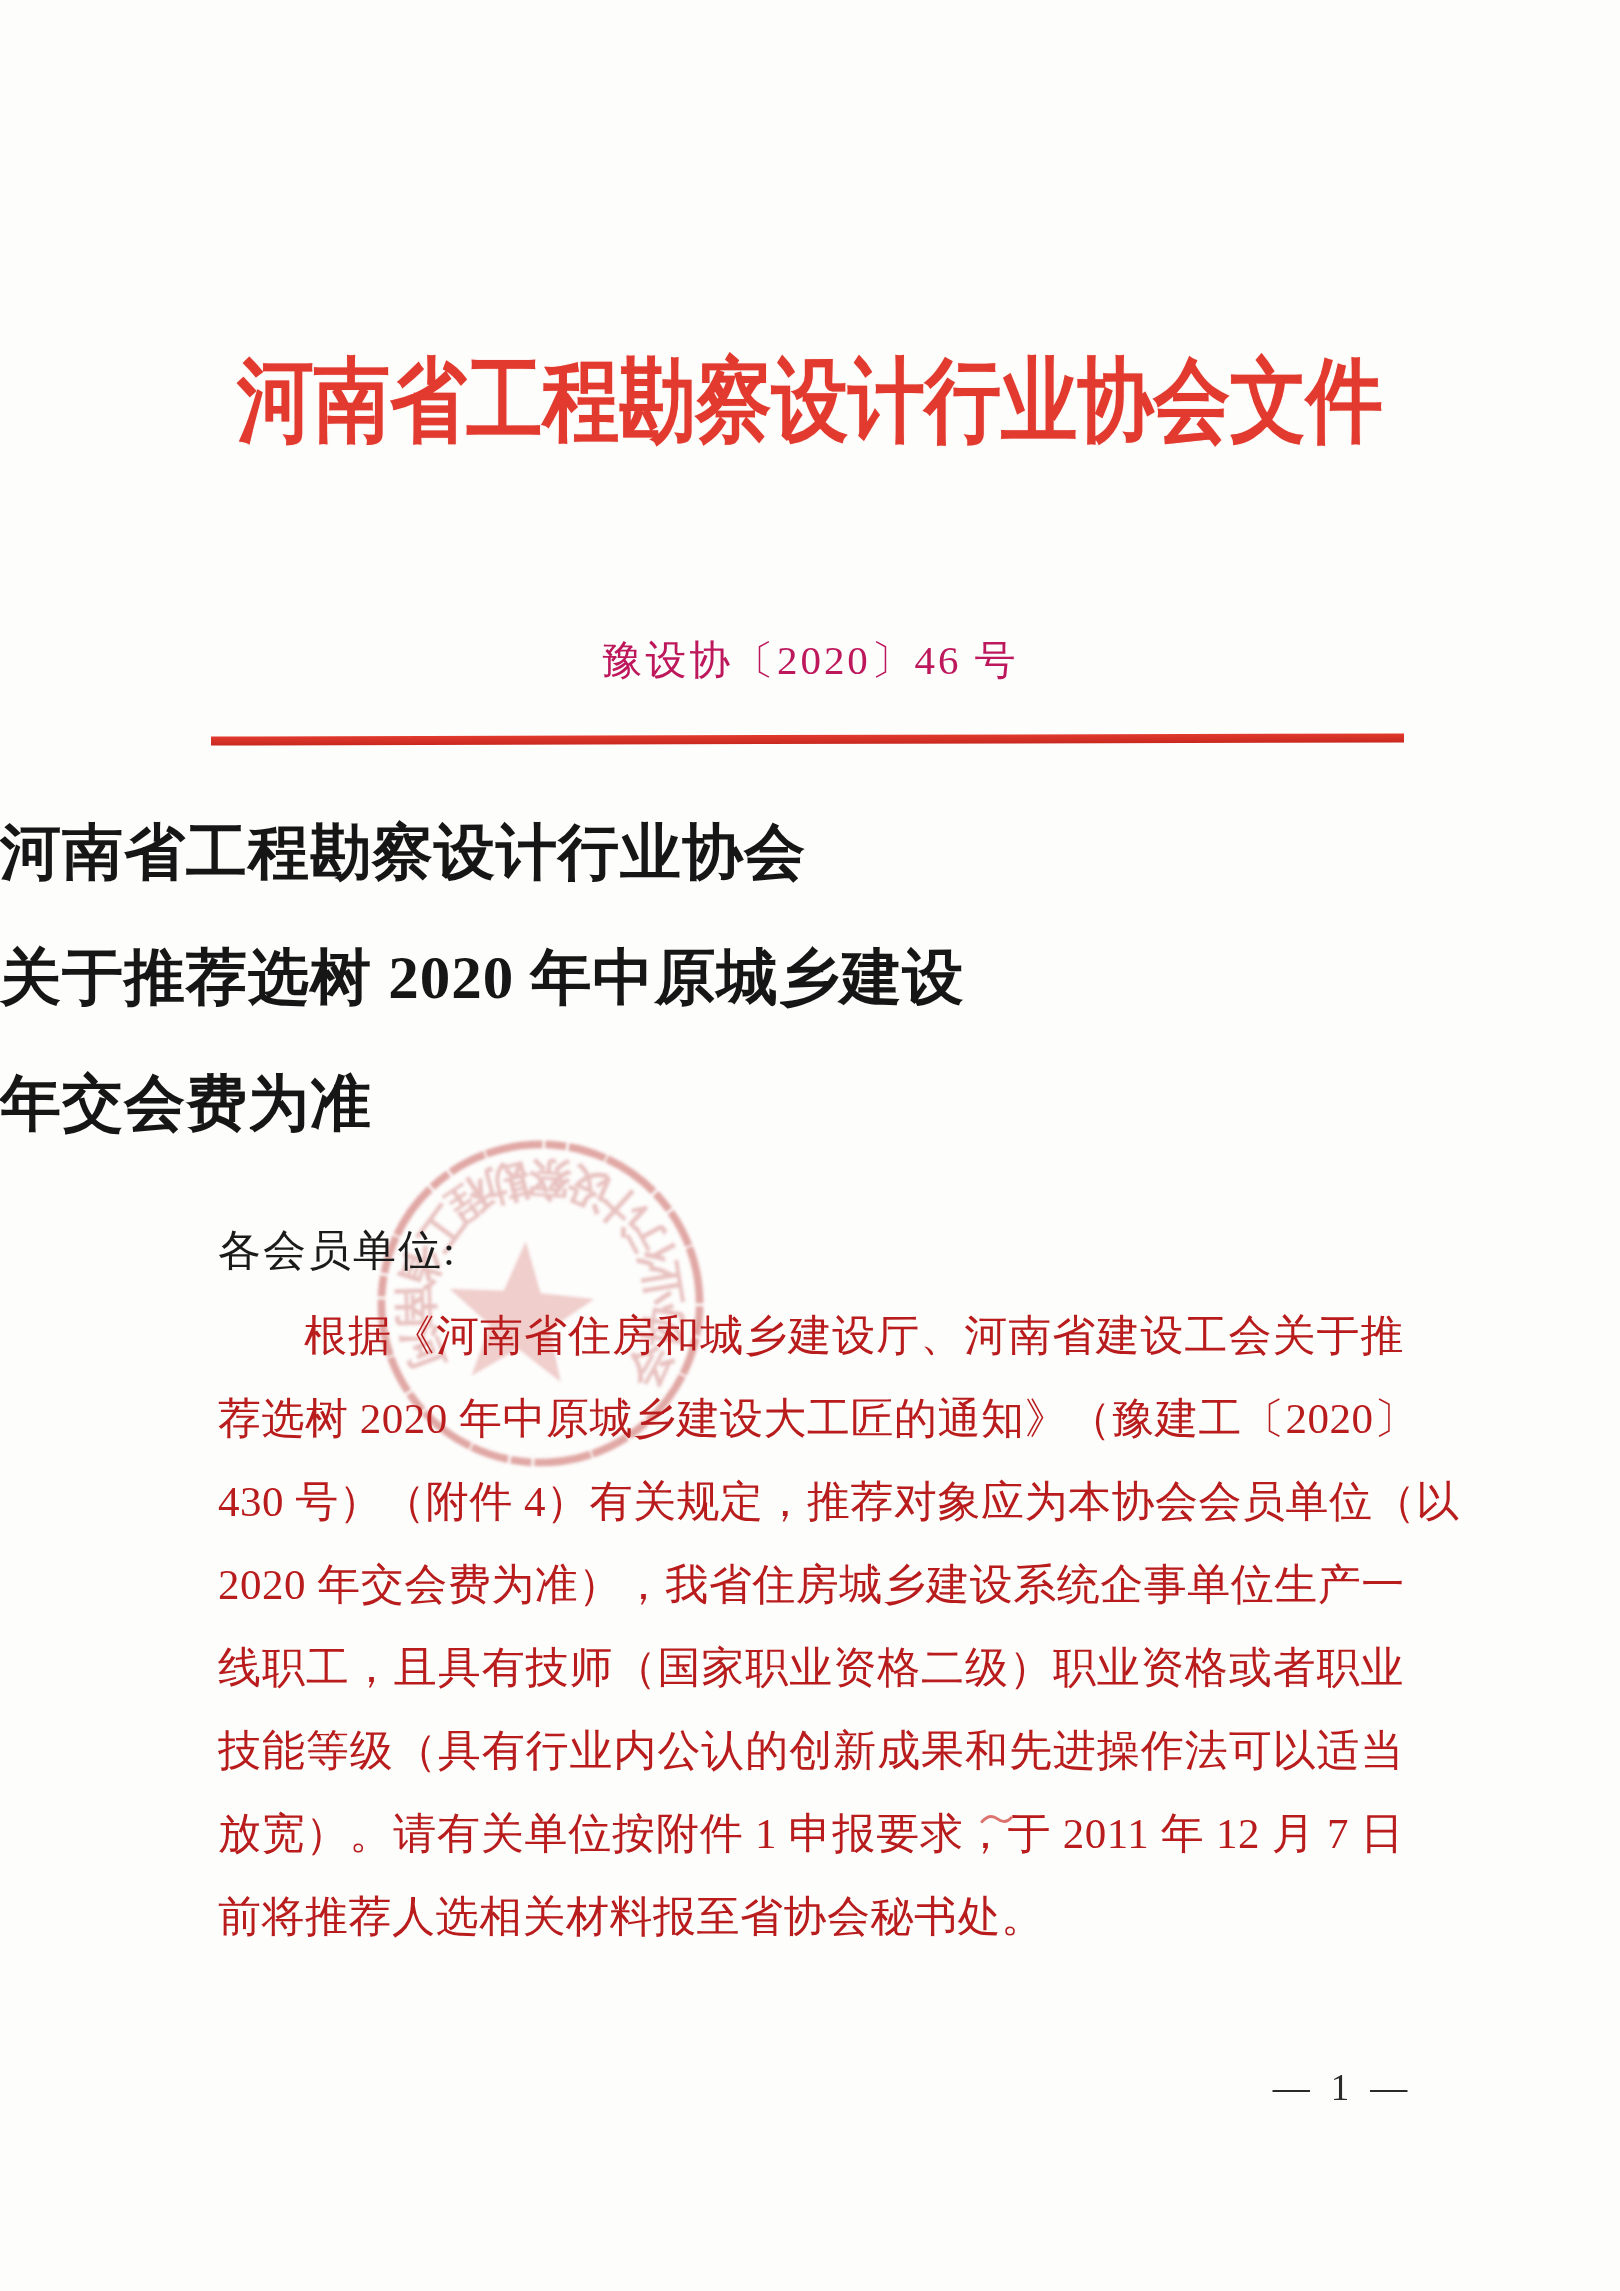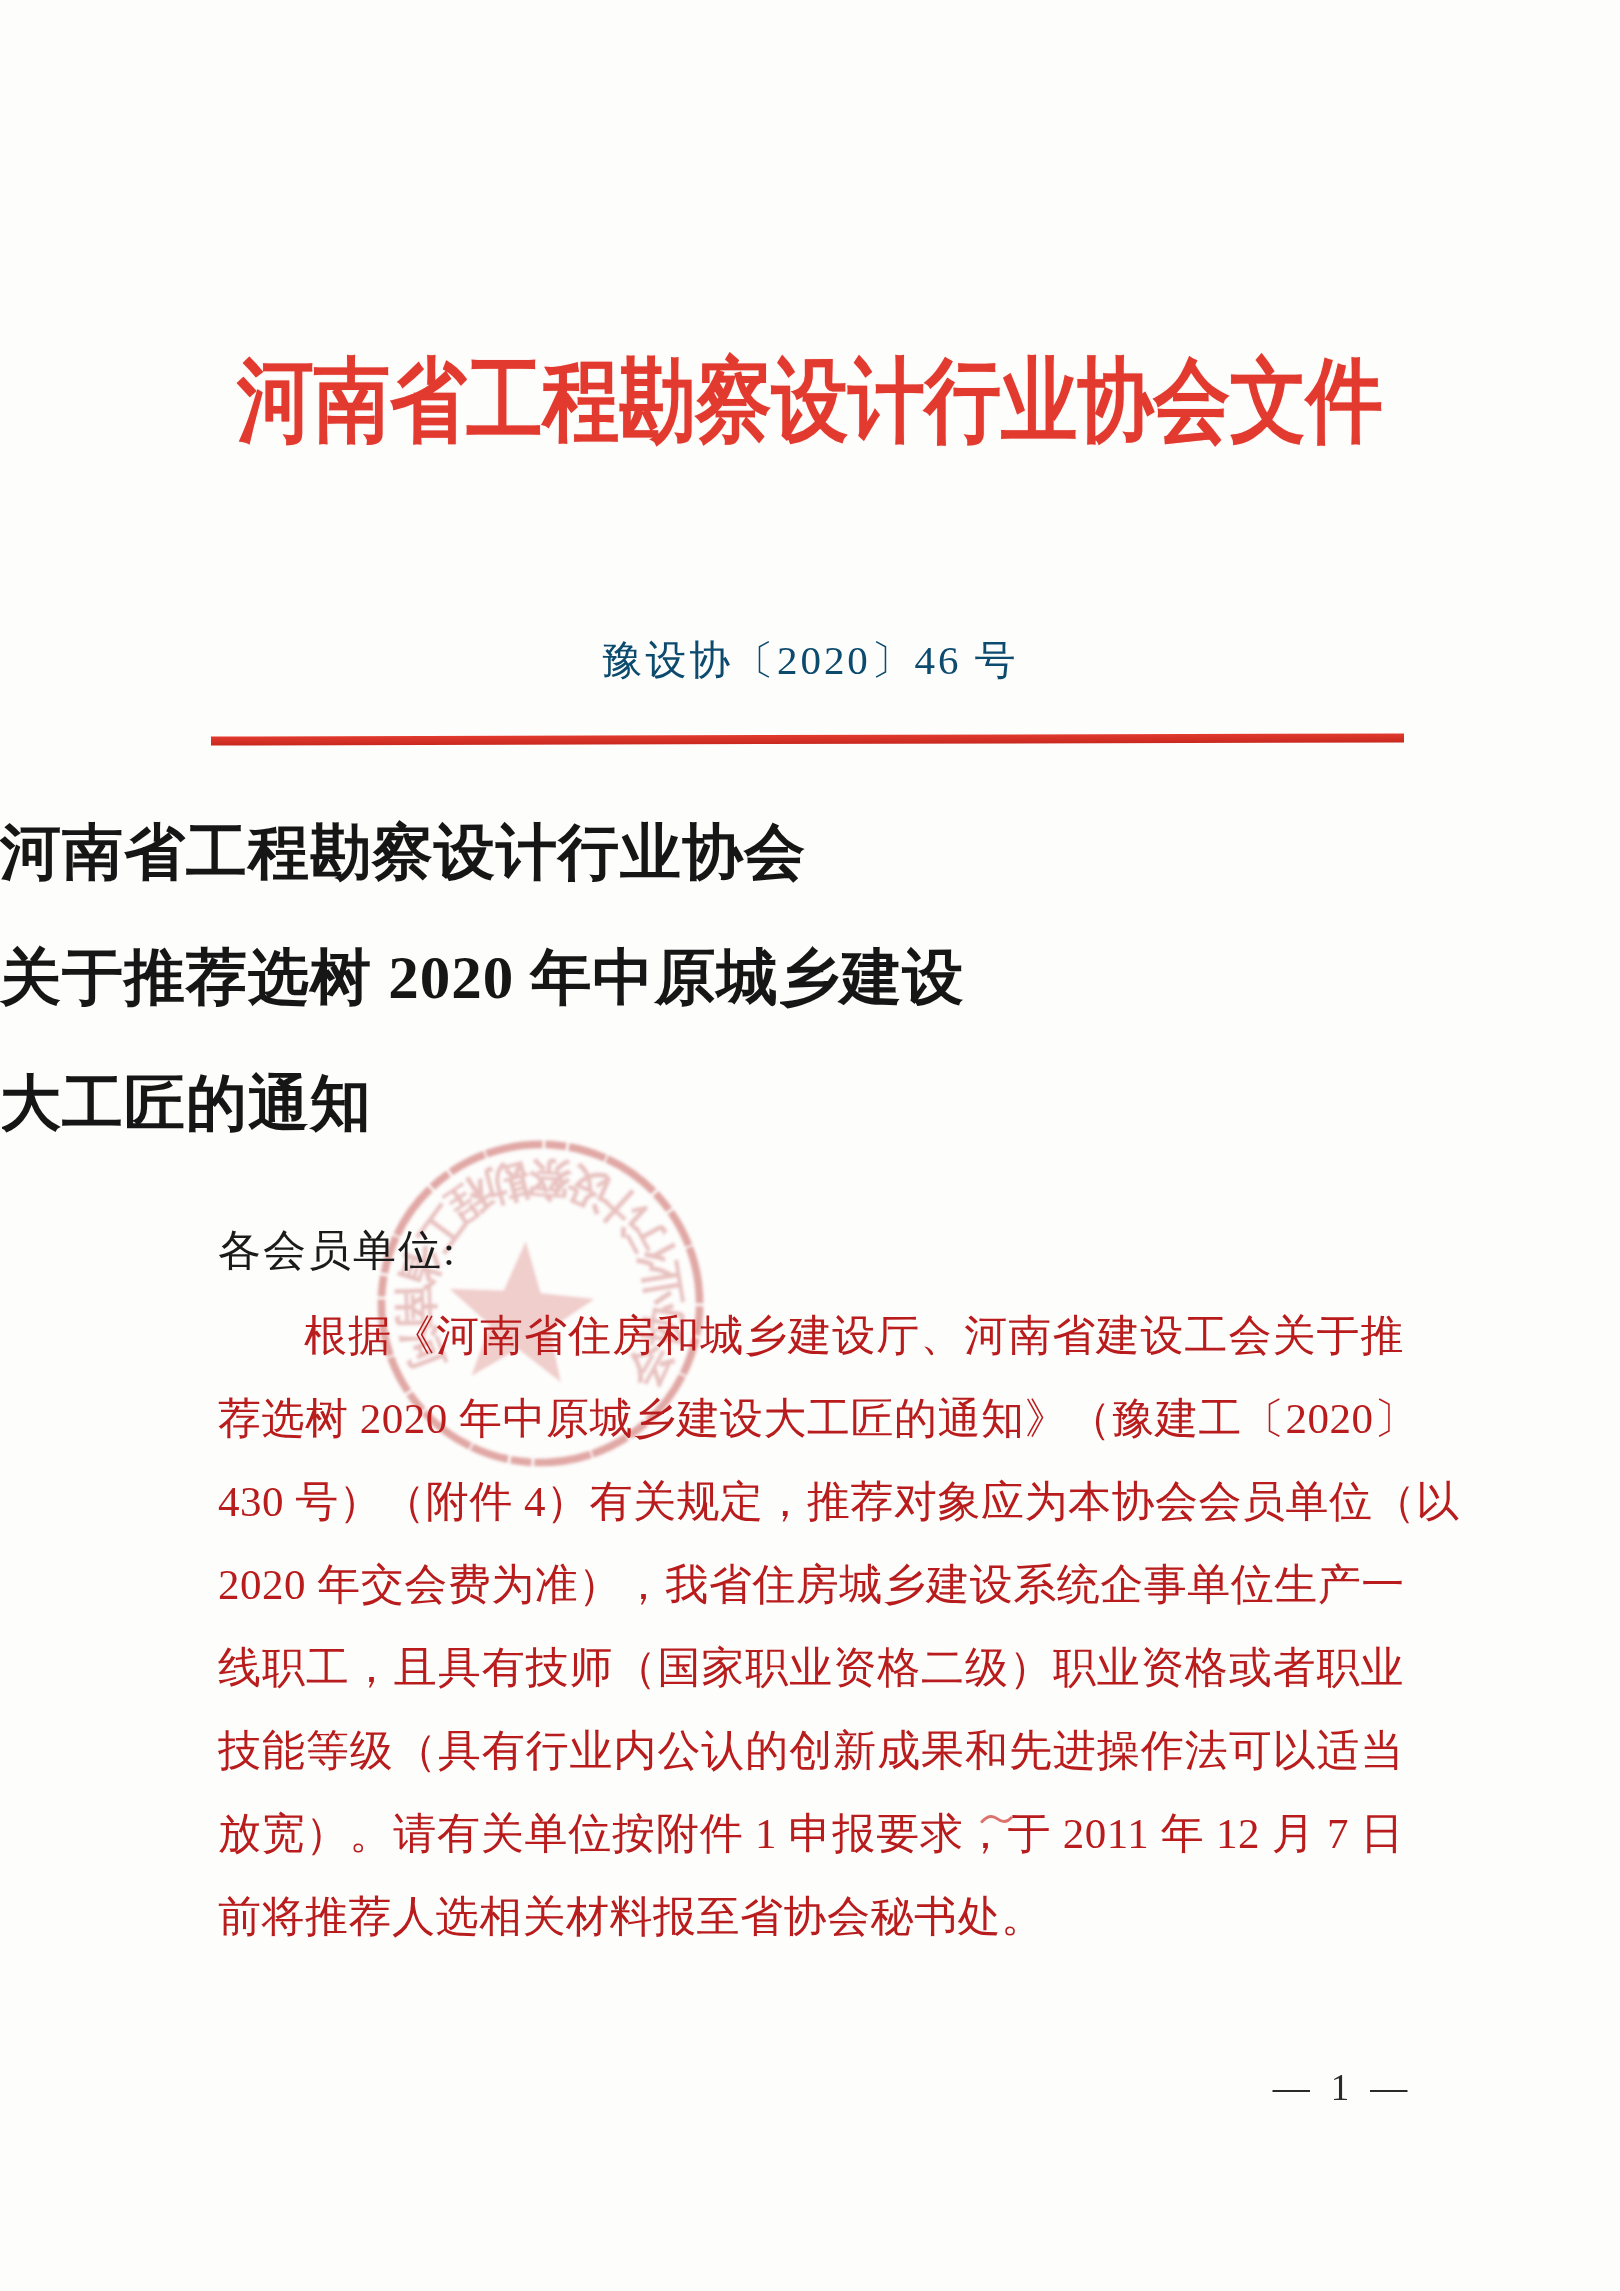--- a/index.html
+++ b/index.html
@@ -20,21 +20,21 @@
     font-size:92px;line-height:127px;font-weight:bold;
     color:var(--header-red,#e23a2e);
     white-space:nowrap;
     transform:scaleX(0.83);transform-origin:center;
     text-shadow:0 0 1px rgba(226,58,46,.5);
   }
   
   .doc-number{
     position:absolute;top:632px;left:0;width:100%;
     text-align:center;font-size:41px;line-height:57px;
-    letter-spacing:2.9px;color:#0c4a6e;
+    letter-spacing:2.9px;color:#be185d;
   }
   
   .red-rule{
     position:absolute;top:735px;left:211px;width:1193px;height:8.8px;
     background:linear-gradient(180deg,var(--header-red,#e23a2e) 0%,#c8281f 100%);
     transform:rotate(-0.15deg);
   }
   
   .doc-title-line{
     position:absolute;left:0;width:100%;
@@ -114,21 +114,21 @@
           <text x="294.7" y="106.9" transform="rotate(237.5 294.7 106.9)">行</text>
           <text x="312.3" y="148.6" transform="rotate(256.7 312.3 148.6)">业</text>
           <text x="315.3" y="193.8" transform="rotate(275.8 315.3 193.8)">协</text>
           <text x="303.3" y="237.5" transform="rotate(295.0 303.3 237.5)">会</text>
         </g>
     </g>
   </svg>
 
   <div class="doc-title-line t1">河南省工程勘察设计行业协会</div>
   <div class="doc-title-line t2">关于推荐选树 2020 年中原城乡建设</div>
-  <div class="doc-title-line t3">大工匠的通知</div>
+  <div class="doc-title-line t3">年交会费为准</div>
 
   <div class="salutation">各会员单位:</div>
 
   <div class="body-paragraph">
     <div class="body-line indent">根据《河南省住房和城乡建设厅、河南省建设工会关于推</div>
     <div class="body-line">荐选树 2020 年中原城乡建设大工匠的通知》（豫建工〔2020〕</div>
     <div class="body-line">430 号）（附件 4）有关规定，推荐对象应为本协会会员单位（以</div>
     <div class="body-line">2020 年交会费为准），我省住房城乡建设系统企事单位生产一</div>
     <div class="body-line">线职工，且具有技师（国家职业资格二级）职业资格或者职业</div>
     <div class="body-line">技能等级（具有行业内公认的创新成果和先进操作法可以适当</div>

